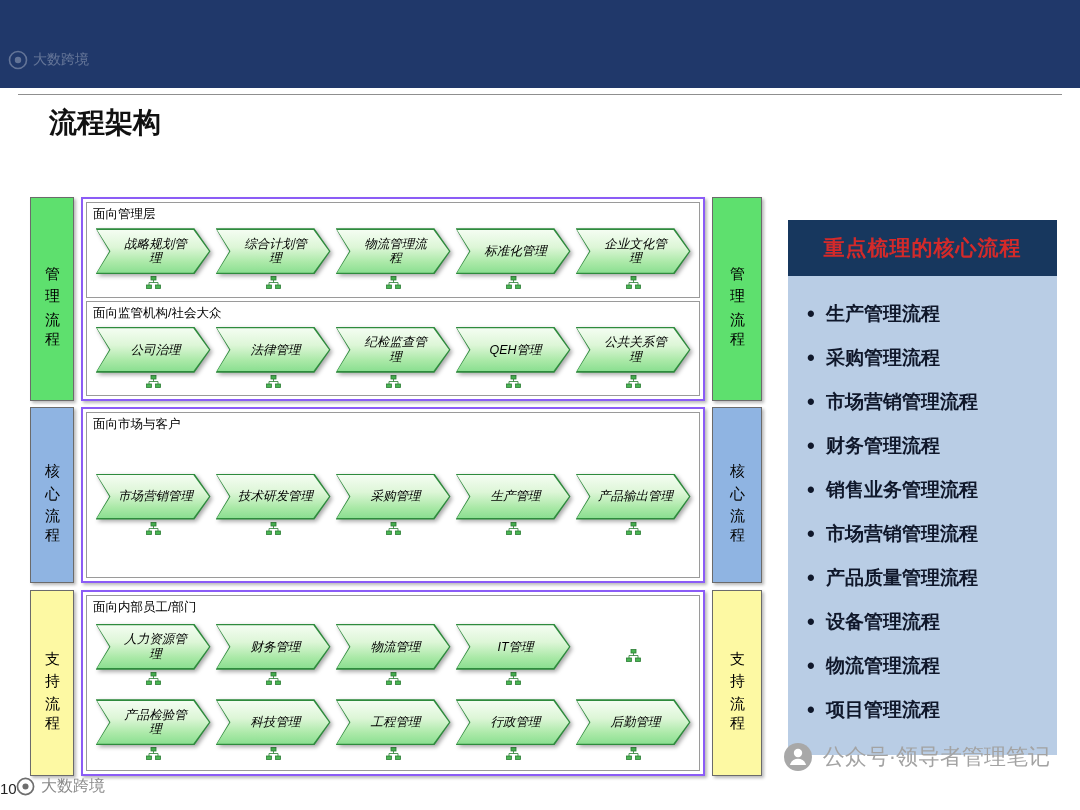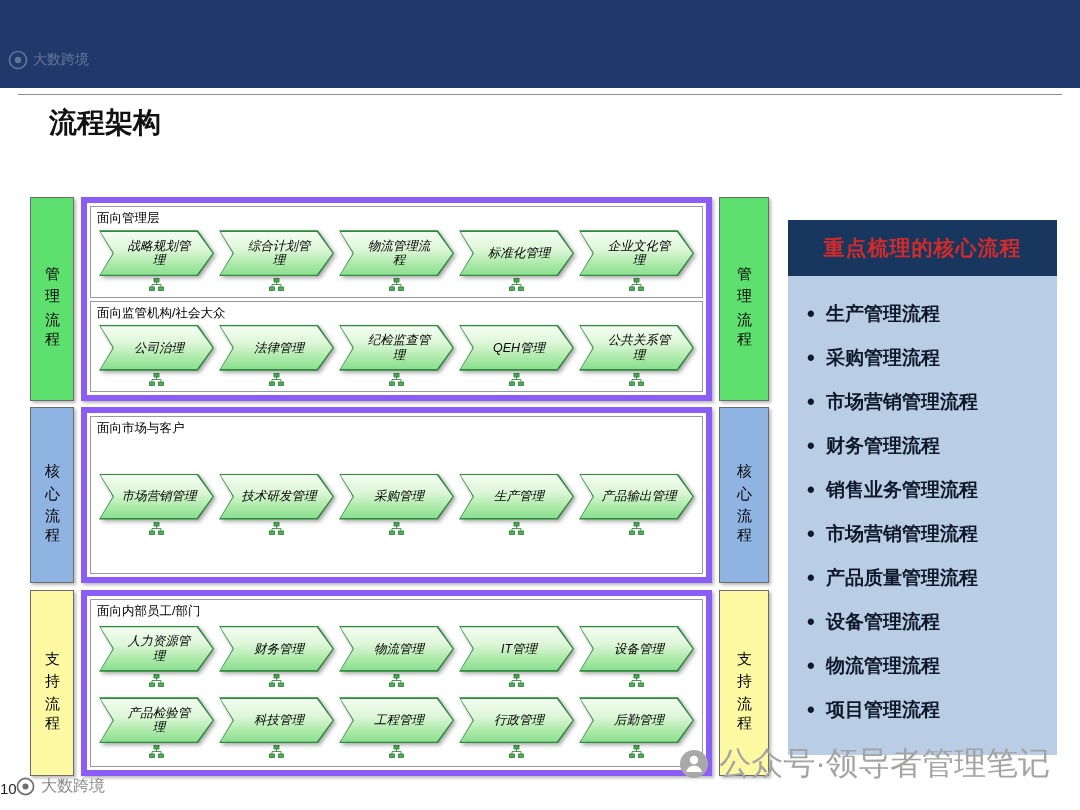--- a/index.html
+++ b/index.html
@@ -17,21 +17,21 @@
   
   .diagram{position:absolute;left:30px;top:197px;width:732px;}
   .band{display:flex;gap:7px;}
   .band-management{height:204px;}
   .band-core{height:176px;margin-top:6px;}
   .band-support{height:186px;margin-top:7px;}
   .strip{flex:0 0 44px;border:1px solid #6b6b6b;display:flex;align-items:center;justify-content:center;
     box-shadow:2px 2px 3px rgba(0,0,0,.28);box-sizing:border-box;}
   .strip.right{flex:0 0 50px;}
   .strip-text{writing-mode:vertical-rl;text-orientation:upright;font-size:15px;color:#000;letter-spacing:22px;}
-  .band-content{flex:1;border:6px solid #8b5cf6;background:#fff;box-shadow:2px 2px 3px rgba(0,0,0,.28);
+  .band-content{flex:1;border:2px solid #8b5cf6;background:#fff;box-shadow:2px 2px 3px rgba(0,0,0,.28);
     padding:3px;display:flex;flex-direction:column;gap:3px;box-sizing:border-box;}
   .section{border:1px solid #9a9a9a;flex:1;display:flex;flex-direction:column;padding:2px 4px;background:#fff;min-height:0;}
   .section-title{font-size:12.5px;color:#000;padding:1px 2px;flex:0 0 auto;}
   .arrow-row{flex:1;display:flex;align-items:center;justify-content:center;padding:0 4px;gap:5px;min-height:0;font-style:italic;}
   .arrow-cell{display:flex;flex-direction:column;align-items:center;width:115px;}
   .arrow-wrap{filter:drop-shadow(2px 2px 2px rgba(0,0,0,.35));}
   .arrow{position:relative;width:115px;height:46px;background:#2e8b3d;
     clip-path:polygon(0 0,86% 0,100% 50%,86% 100%,0 100%,12% 50%);}
   .arrow-inner{position:absolute;top:1.5px;left:1.5px;right:1.5px;bottom:1.5px;
     clip-path:polygon(0 0,86% 0,100% 50%,86% 100%,0 100%,12% 50%);
@@ -46,21 +46,21 @@
   .panel{position:absolute;left:788px;top:220px;width:269px;}
   .panel-header{height:56px;display:flex;align-items:center;justify-content:center;
     font-size:21px;font-weight:bold;letter-spacing:1px;}
   .panel-body{height:479px;box-sizing:border-box;padding:16px 0 0 6px;}
   .panel-list{list-style:none;margin:0;padding:0;}
   .panel-item{position:relative;font-size:19px;font-weight:bold;color:#0f172a;line-height:44px;padding-left:32px;}
   .panel-item::before{content:"•";position:absolute;left:13px;top:0;font-size:22px;}
 
   
   .wm-right{position:absolute;right:30px;top:742px;display:flex;align-items:center;gap:10px;
-    color:#a3a3a3;font-size:32px;}
+    color:#a3a3a3;font-size:22px;}
   .page-num{position:absolute;left:0;right:0;top:780px;text-align:left;font-size:15px;color:#222;}
   .wm-left{position:absolute;left:16px;top:776px;display:flex;align-items:center;gap:6px;
     color:#8a8a8a;font-size:16px;}
 </style>
 </head>
 <body>
 
 <div class="topbar">
   <div class="wm-top">
     <svg width="20" height="20" viewBox="0 0 20 20">
@@ -398,27 +398,20 @@
                 </div>
               </div>
               <div class="mini-icon"><svg width="15" height="13" viewBox="0 0 15 13">
                   <rect x="5" y="0.5" width="5" height="3.5" fill="#49b553" stroke="#2b7c33" stroke-width="0.8"></rect>
                   <path d="M7.5 4v2.5M3 6.5h9M3 6.5V9M12 6.5V9" stroke="#2b7c33" stroke-width="0.8" fill="none"></path>
                   <rect x="0.5" y="9" width="5" height="3.5" fill="#49b553" stroke="#2b7c33" stroke-width="0.8"></rect>
                   <rect x="9.5" y="9" width="5" height="3.5" fill="#49b553" stroke="#2b7c33" stroke-width="0.8"></rect>
                 </svg></div>
             </div>
             <div class="arrow-cell">
-              <div class="arrow-wrap">
-                <div class="arrow">
-                  <div class="arrow-inner">
-                    <span class="arrow-label">设备管理</span>
-                  </div>
-                </div>
-              </div>
               <div class="mini-icon"><svg width="15" height="13" viewBox="0 0 15 13">
                   <rect x="5" y="0.5" width="5" height="3.5" fill="#49b553" stroke="#2b7c33" stroke-width="0.8"></rect>
                   <path d="M7.5 4v2.5M3 6.5h9M3 6.5V9M12 6.5V9" stroke="#2b7c33" stroke-width="0.8" fill="none"></path>
                   <rect x="0.5" y="9" width="5" height="3.5" fill="#49b553" stroke="#2b7c33" stroke-width="0.8"></rect>
                   <rect x="9.5" y="9" width="5" height="3.5" fill="#49b553" stroke="#2b7c33" stroke-width="0.8"></rect>
                 </svg></div>
             </div>
           </div>
           <div class="arrow-row">
             <div class="arrow-cell">

